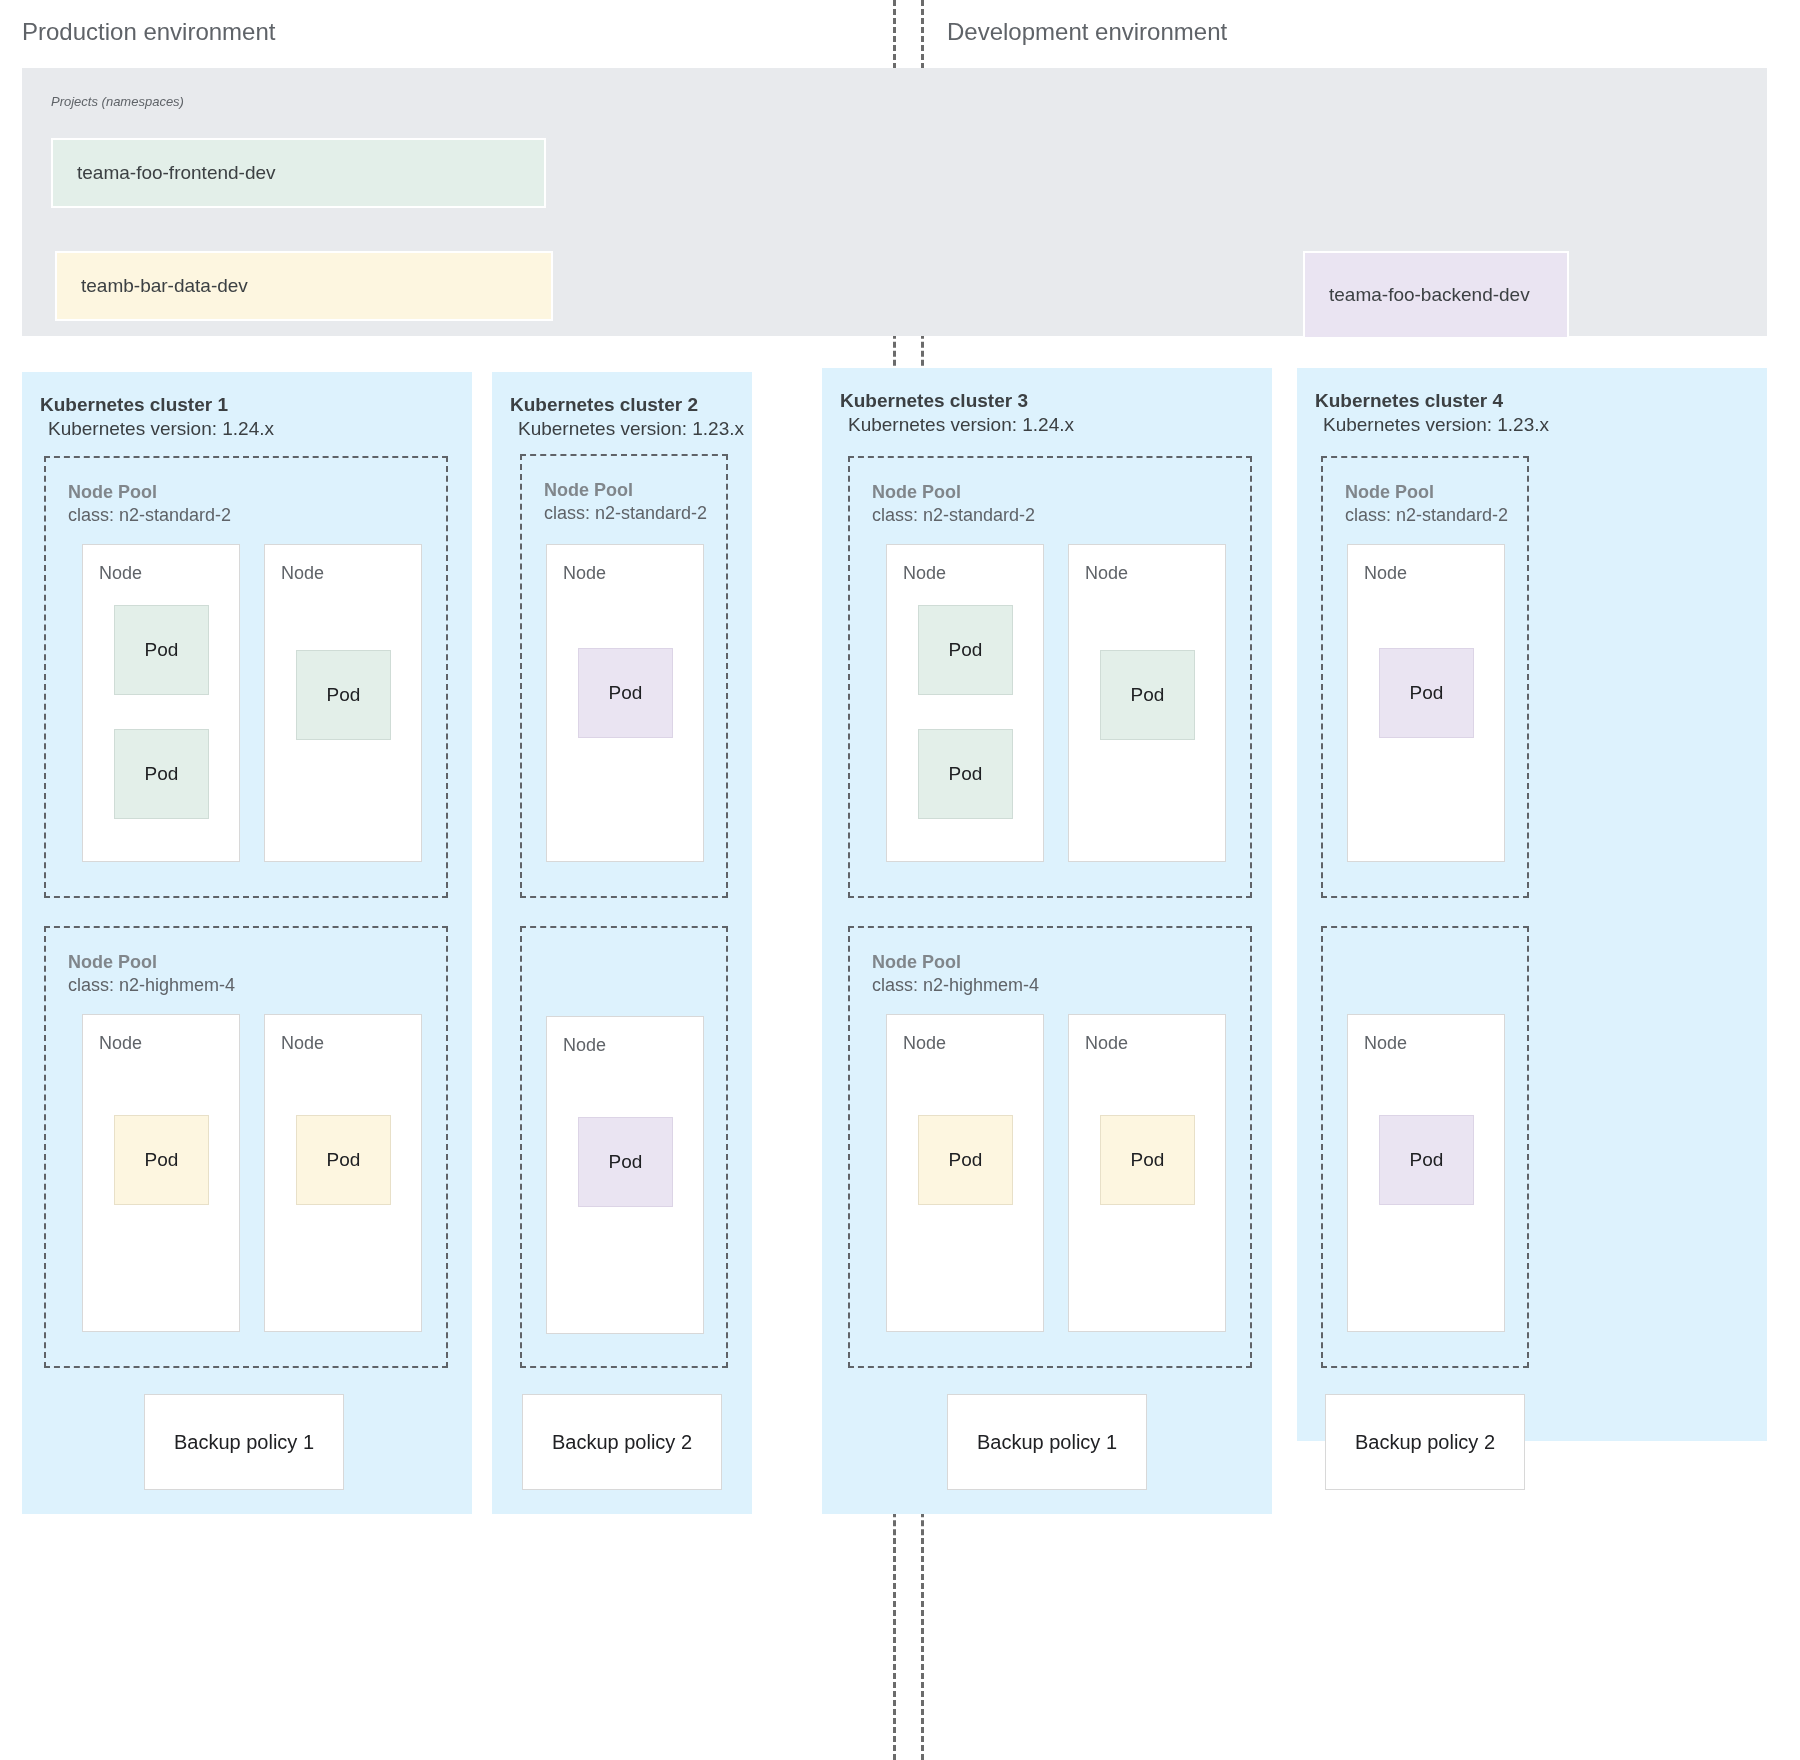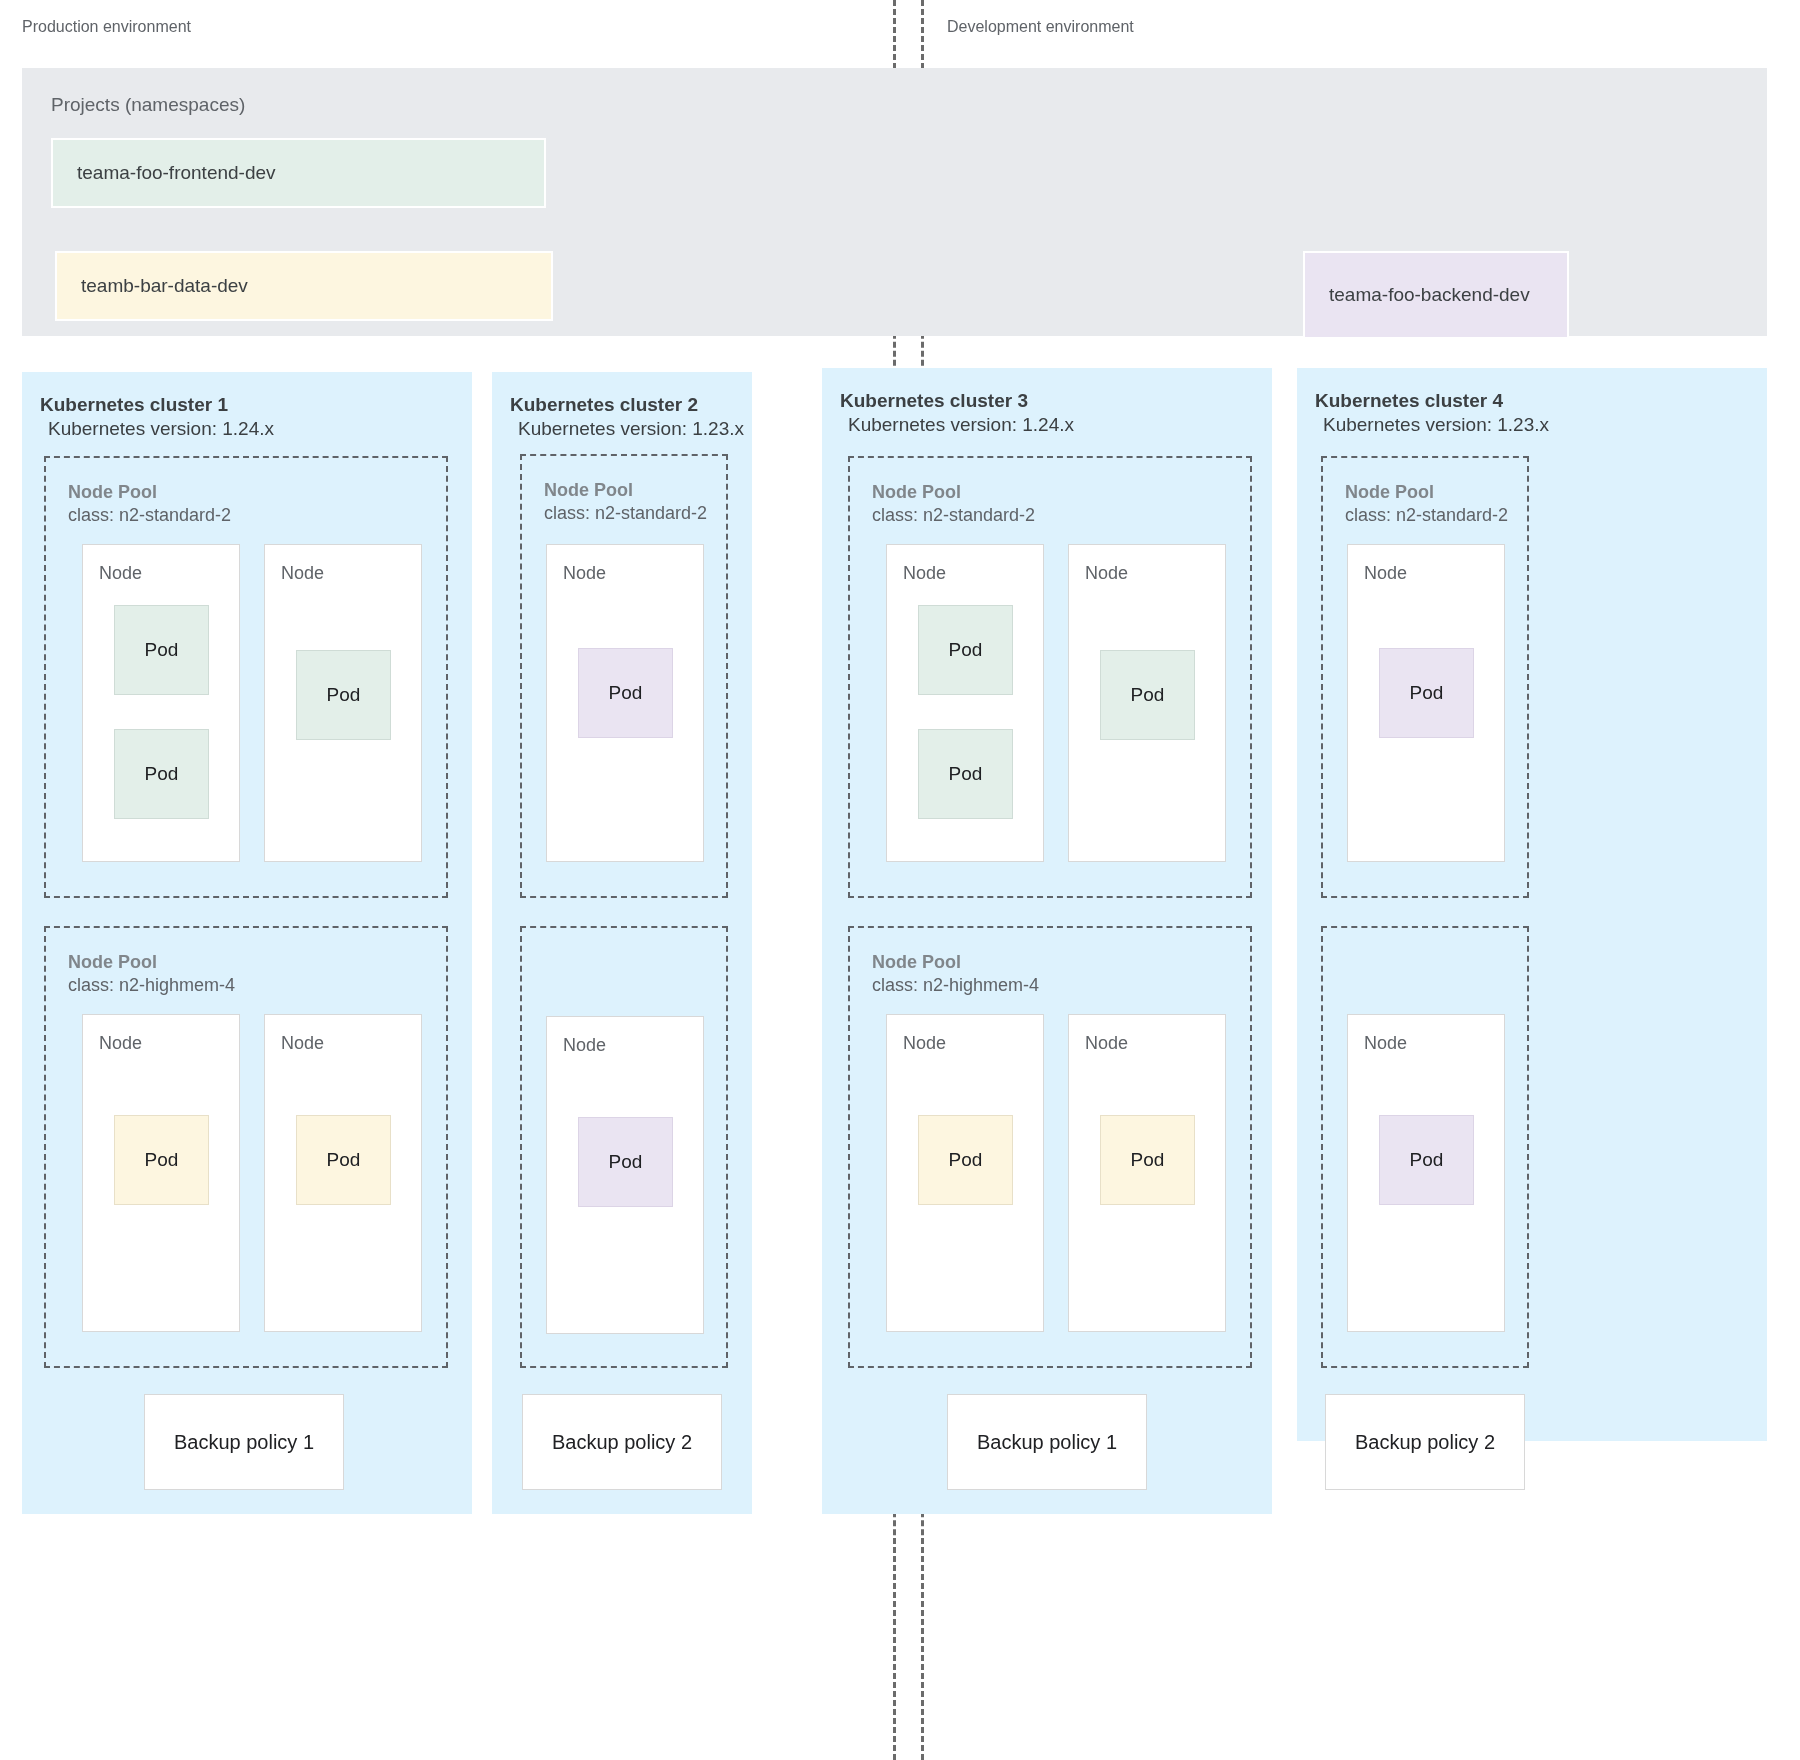--- a/index.html
+++ b/index.html
@@ -27,21 +27,21 @@
     position: absolute;
     top: 0;
     height: 1760px;
   }
   #env-prod { left: 0px;  width: 890px; }
   #env-dev  { left: 920px; width: 880px; }
 
   .env-title {
     position: absolute;
     top: 18px;
-    font-size: 16px;
+    font-size: 24px;
     color: #5f6368;
     white-space: nowrap;
     text-align: center;
   }
   #env-prod .env-title { left: 22px; }
   #env-dev  .env-title { left: 27px; }
 
   
   .divider {
     position: absolute;
@@ -60,23 +60,24 @@
     top: 68px;
     height: 268px;
   }
   #projects-prod { left: 22px; width: 836px; }
   #projects-dev  { left: 27px; width: 1740px; }
 
   .projects-label {
     position: absolute;
     left: 24px;
     top: 26px;
-    font-size: 19px;
+    font-size: 13px;
     color: #5f6368;
     white-space: nowrap;
+    font-style: italic;
   }
 
   .ns-box {
     position: absolute;
     border: 2px solid #ffffff;
     box-sizing: border-box;
     display: flex;
     align-items: center;
     font-size: 19px;
     color: #3c4043;

